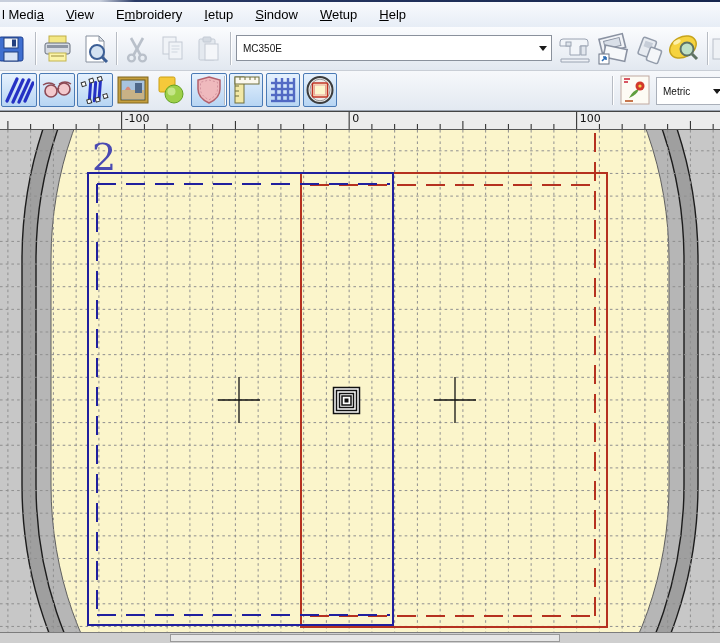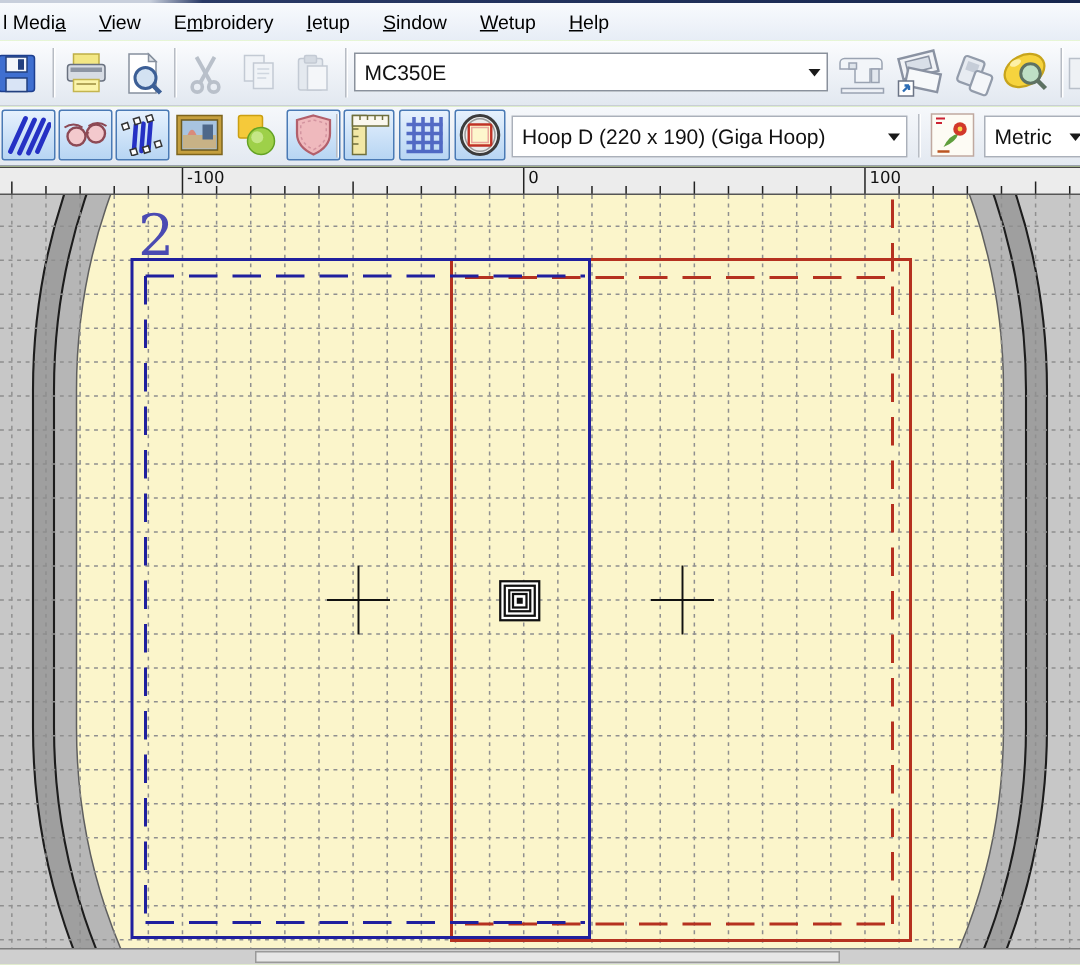--- a/index.html
+++ b/index.html
@@ -19,21 +19,21 @@
     background:linear-gradient(#fbfcfe,#e2e8f0);border-bottom:1px solid #c9ced6;box-sizing:border-box;}
   .toolbar2{position:absolute;left:0;top:71px;width:720px;height:40px;
     background:linear-gradient(#f6f8fb,#e3e9f1);border-bottom:1px solid #9aa2ae;box-sizing:border-box;}
   .tbtn{position:absolute;top:4px;width:34px;height:36px;display:flex;align-items:center;justify-content:center;}
   .vsep{position:absolute;top:5px;bottom:5px;width:1px;background:#b7bcc4;box-shadow:1px 0 0 #fff;}
   .tb2btn{position:absolute;top:2px;width:36px;height:34px;border:1px solid #4a7ab5;border-radius:2px;
     background:linear-gradient(#e6f1fd,#b7d5f3);display:flex;align-items:center;justify-content:center;box-sizing:border-box;}
   .tb2plain{position:absolute;top:2px;width:36px;height:34px;display:flex;align-items:center;justify-content:center;}
   
   .combo{position:absolute;background:#fff;border:1px solid #8a919c;display:flex;align-items:center;box-sizing:border-box;}
-  .combo .txt{flex:1;padding-left:6px;font-size:14px;color:#111;white-space:nowrap;overflow:hidden;}
+  .combo .txt{flex:1;padding-left:6px;font-size:10px;color:#111;white-space:nowrap;overflow:hidden;}
   .arrowbox{width:17px;align-self:stretch;display:flex;align-items:center;justify-content:center;}
   .tri{width:0;height:0;border:4px solid transparent;border-top:5px solid #1a1a1a;margin-top:5px;}
   
   .rulerwrap{position:absolute;left:0;top:111px;width:576px;height:19px;}
   .canvaswrap{position:absolute;left:0;top:130px;width:720px;height:502px;}
   .hscroll{position:absolute;left:0;top:632px;width:720px;height:11px;background:#cfcfcf;border-top:1px solid #7c7c7c;box-sizing:border-box;}
   .hthumb{position:absolute;left:170px;top:1px;width:390px;height:8px;background:#e6e6e6;border:1px solid #999;box-sizing:border-box;}
   svg{display:block;}
 </style>
 </head>
@@ -250,26 +250,20 @@
         </g>
       </svg>
     </div>
     <div class="tb2btn" style="left:303px;width:34px">
       <svg width="30" height="30" viewBox="0 0 30 30">
         <ellipse cx="15" cy="15" rx="12.5" ry="13" fill="#ececec" stroke="#3c3c3c" stroke-width="2"></ellipse>
         <ellipse cx="15" cy="15" rx="10" ry="10.8" fill="none" stroke="#9a9a9a"></ellipse>
         <rect x="7.5" y="8" width="15" height="14" rx="1" fill="#fdf6cd" stroke="#c03225" stroke-width="1.6"></rect>
         <rect x="9.5" y="10" width="11" height="10" fill="none" stroke="#e9a79d"></rect>
       </svg>
-    </div>
-    <div class="combo" style="left:341px;top:6px;width:264px;height:28px;border-color:#aab0ba">
-      <span class="txt">Hoop D (220 x 190) (Giga Hoop)</span>
-      <span class="arrowbox">
-          <span class="tri"></span>
-        </span>
     </div>
     <div class="vsep" style="left:612px"></div>
     <div class="tb2plain" style="left:617px;width:36px">
       <svg width="32" height="32" viewBox="0 0 32 32">
         <rect x="2" y="2" width="28" height="28" fill="#fdfbf4" stroke="#c0a9a0"></rect>
         <path d="M5 5 h6 M5 8 h4" stroke="#c23" stroke-width="1.4"></path>
         <path d="M10 24 q4 -8 10 -9 q-2 6 -10 9 z" fill="#5f9e3d"></path>
         <circle cx="21" cy="12" r="4.5" fill="#d2382a"></circle>
         <circle cx="21" cy="12" r="1.6" fill="#f5d34a"></circle>
         <path d="M6 27 h8" stroke="#b52" stroke-width="1.6"></path>

